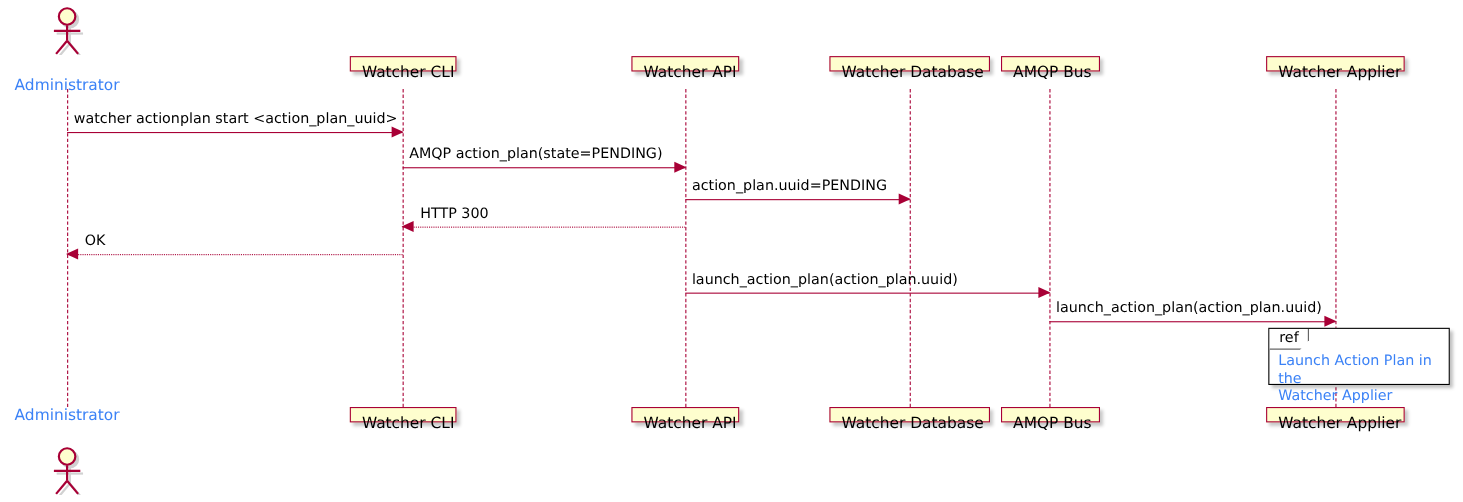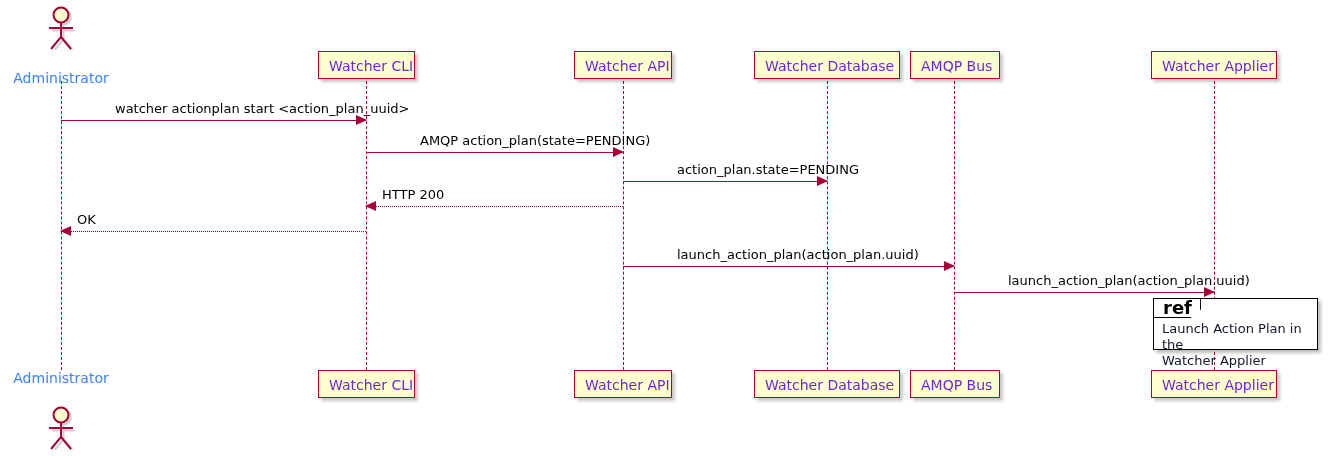--- a/index.html
+++ b/index.html
@@ -23,25 +23,25 @@
     width: 0;
     border-left: 1px dashed #A80036;
     z-index: 1;
   }
   
   .participant {
     position: absolute;
     background: #FEFECE;
     border: 1.5px solid #A80036;
     box-shadow: 3px 3px 3px rgba(0,0,0,0.22);
-    height: 28px;
+    height: 14px;
     line-height: 29px;
     text-align: left;
     font-size: 14px;
-    color: #6d28d9;
+    color: #000000;
     white-space: nowrap;
     z-index: 4;
     box-sizing: border-box;
     padding: 0 10px;
   }
   
   .actor {
     position: absolute;
     z-index: 4;
   }
@@ -87,55 +87,55 @@
     border-bottom: 5px solid transparent;
     border-right: 11px solid #A80036;
   }
   .msg .label {
     position: absolute;
     bottom: 4px;
     font-size: 13px;
     color: #000000;
     white-space: nowrap;
   }
-  .msg.right .label { left: 6px; margin-left: 48px; }
+  .msg.right .label { left: 6px; }
   .msg.left  .label { left: 16px; }
   
   .ref-box {
     position: absolute;
     background: #FFFFFF;
     border: 1.5px solid #000000;
     box-shadow: 3px 3px 3px rgba(0,0,0,0.25);
     z-index: 6;
     box-sizing: border-box;
   }
   .ref-tab {
     position: absolute;
     left: 0;
     top: 0;
     height: 19px;
     background: #FFFFFF;
     border-right: 1.5px solid #000000;
     border-bottom: 1.5px solid #000000;
-    font-size: 18px;
-    font-weight: bold;
+    font-size: 13px;
+    font-weight: normal;
     line-height: 18px;
     padding: 0 8px 0 9px;
     box-sizing: border-box;
     
     clip-path: polygon(0 0, 100% 0, 100% 55%, 78% 100%, 0 100%);
     white-space: nowrap;
   }
   .ref-body {
     position: absolute;
     left: 8px;
     top: 22px;
     font-size: 13px;
     line-height: 16px;
-    color: #0f172a;
+    color: #3b82f6;
     white-space: pre-line;
   }
 </style>
 </head>
 <body>
 
 <div id="diagram">
 
   <div id="lifelines">
       <div class="lifeline" style="left: 61px; top: 81px; height: 289px;"></div>
@@ -176,26 +176,26 @@
         <div class="label">watcher actionplan start &lt;action_plan_uuid&gt;</div>
       </div>
       <div class="msg right" style="left: 366px; width: 257px; top: 152px;">
         <div class="line"></div>
         <div class="head"></div>
         <div class="label">AMQP action_plan(state=PENDING)</div>
       </div>
       <div class="msg right" style="left: 623px; width: 204px; top: 181px;">
         <div class="line"></div>
         <div class="head"></div>
-        <div class="label">action_plan.state=PENDING</div>
+        <div class="label">action_plan.uuid=PENDING</div>
       </div>
       <div class="msg dashed left" style="left: 366px; width: 257px; top: 206px;">
         <div class="line"></div>
         <div class="head"></div>
-        <div class="label">HTTP 200</div>
+        <div class="label">HTTP 300</div>
       </div>
       <div class="msg dashed left" style="left: 61px; width: 305px; top: 231px;">
         <div class="line"></div>
         <div class="head"></div>
         <div class="label">OK</div>
       </div>
       <div class="msg right" style="left: 623px; width: 331px; top: 266px;">
         <div class="line"></div>
         <div class="head"></div>
         <div class="label">launch_action_plan(action_plan.uuid)</div>

